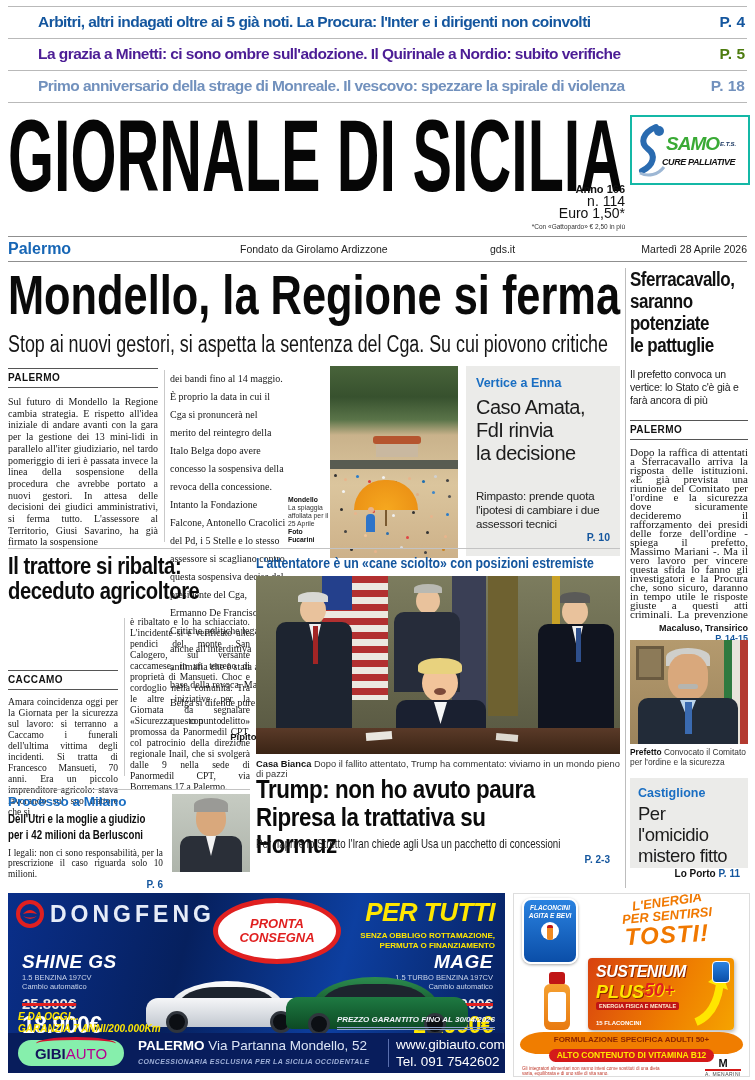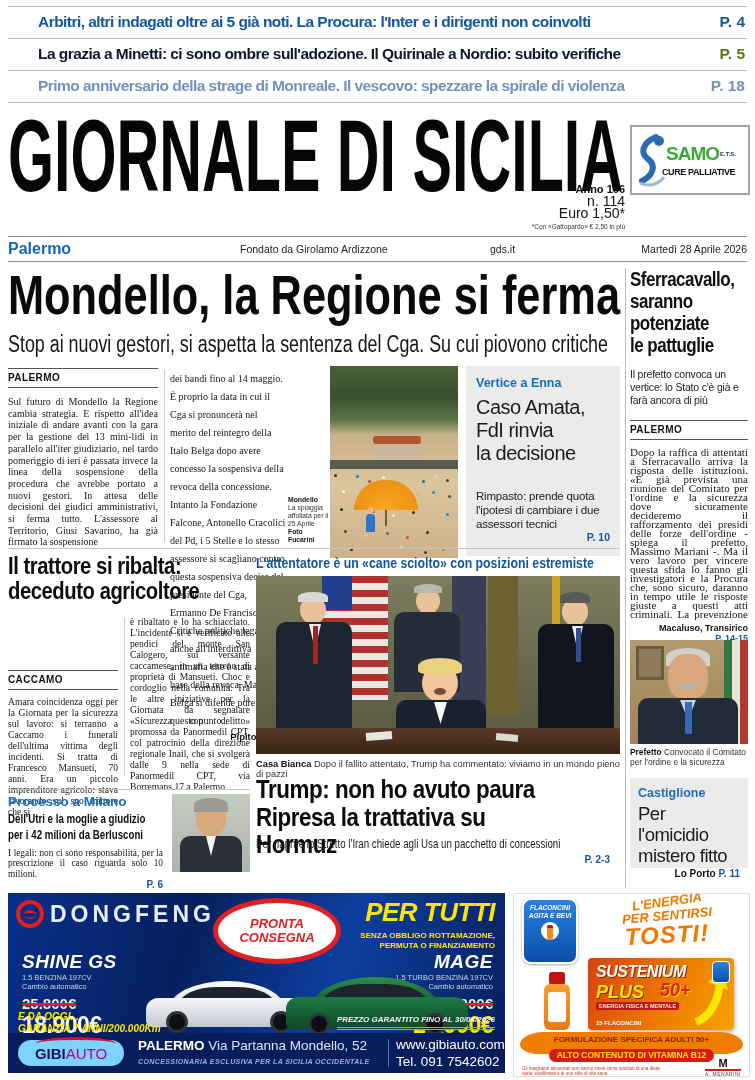--- a/index.html
+++ b/index.html
@@ -2,32 +2,32 @@
 <html><head>
 <meta charset="utf-8">
 <style>
   html,body{margin:0;padding:0;background:#fff;}
   #page{position:relative;width:755px;height:1080px;background:#fff;overflow:hidden;
         font-family:"Liberation Sans",sans-serif;color:#111;}
   .abs{position:absolute;}
   .c-blue{color:#14569e;}
   .c-lblue{color:#7291bd;}
   .c-red{color:#4d7c0f;}
-  .c-black{color:#0f172a;}
+  .c-black{color:#4c1d95;}
   .ml{white-space:pre-line;}
   .sx{display:inline-block;transform-origin:0 0;white-space:pre-line;}
   .nowrap{white-space:nowrap;}
   
   .strips{position:absolute;left:8px;top:6px;width:739px;}
   .strip{position:relative;border-top:1px solid #b9b9b9;padding:6px 0 7px;}
   .strip:last-child{border-bottom:1px solid #b9b9b9;}
   .strip-t{font-size:15.5px;font-weight:bold;letter-spacing:-0.55px;white-space:nowrap;margin-left:30px;}
   .strip-p{position:absolute;right:2px;top:6px;font-size:15.5px;font-weight:bold;}
   
-  .samo-box{position:absolute;left:630px;top:125px;width:116px;height:66px;border:2px solid #a3a3a3;background:#fff;}
+  .samo-box{position:absolute;left:630px;top:115px;width:116px;height:66px;border:2px solid #14b8a6;background:#fff;font-style:italic;}
   .samo-name{position:absolute;left:34px;top:16px;font-size:19px;font-weight:bold;color:#3aaa35;letter-spacing:-1px;}
   .samo-ets{position:absolute;left:88px;top:24px;font-size:6px;font-weight:bold;color:#16335e;}
   .samo-tag{position:absolute;left:30px;top:40px;font-size:9px;font-weight:bold;color:#111;letter-spacing:-0.4px;}
   .anno-block{position:absolute;left:460px;top:183px;width:165px;text-align:right;line-height:12px;}
   .anno-b{font-size:11px;font-weight:bold;}
   .anno-s{font-size:14px;}
   .anno-n{font-size:6.5px;color:#333;margin-top:2px;}
   .infobar{position:absolute;left:8px;top:236px;width:739px;height:24px;border-top:1px solid #8f8f8f;border-bottom:1px solid #8f8f8f;}
   .infobar .citta{position:absolute;left:0;top:3px;font-size:16px;font-weight:bold;color:#1766b5;}
   .infobar .mid{position:absolute;top:6px;font-size:10.5px;color:#222;}
@@ -70,21 +70,21 @@
   .df-claim{position:absolute;right:10px;top:4px;font-size:26px;font-weight:900;font-style:italic;color:#ffe600;letter-spacing:-0.5px;}
   .df-claimsub{position:absolute;right:10px;top:38px;font-size:8px;font-weight:bold;color:#ffe600;text-align:right;line-height:10px;}
   .df-model{font-size:19px;font-weight:900;font-style:italic;color:#fff;letter-spacing:0.5px;}
   .df-spec{font-size:7.5px;color:#c9d4ea;line-height:9px;}
   .df-old{font-size:15px;font-weight:bold;color:#e8e8e8;text-decoration:line-through;text-decoration-color:#e02020;text-decoration-thickness:2.5px;}
   .df-price{font-size:23px;font-weight:900;color:#fff;letter-spacing:-0.5px;}
   .df-war{position:absolute;left:10px;top:118px;font-size:10px;font-weight:900;font-style:italic;color:#ffe600;line-height:12px;}
   .df-pg{position:absolute;right:10px;top:122px;font-size:8px;font-weight:bold;font-style:italic;color:#f0f3fa;
          border-bottom:3px double #8fa2cf;padding-bottom:3px;}
   .df-bar{position:absolute;left:0;top:140px;width:497px;height:40px;background:#081d5c;}
-  .gibi-pill{position:absolute;left:10px;top:7px;width:106px;height:26px;background:#7dd3fc;border-radius:13px;
+  .gibi-pill{position:absolute;left:10px;top:7px;width:106px;height:26px;background:#86efac;border-radius:13px;
              display:flex;align-items:center;justify-content:center;font-size:15px;}
   .gibi-arc{position:absolute;left:18px;top:-3px;width:80px;height:10px;border-top:3px solid #d40f2e;border-radius:50%;}
   .df-city{position:absolute;left:130px;top:5px;font-size:13.5px;color:#dbe4f5;white-space:nowrap;}
   .df-city b{color:#fff;font-weight:900;}
   .df-excl{position:absolute;left:130px;top:25px;font-size:7px;font-weight:bold;font-style:italic;color:#9fb0d8;letter-spacing:0.4px;}
   .df-web{position:absolute;left:388px;top:4px;font-size:13.5px;color:#fff;}
   .df-tel{position:absolute;left:388px;top:21px;font-size:13.5px;color:#fff;}
   .car{position:absolute;}
   .car .cbody{position:absolute;left:0;bottom:6px;width:100%;height:55%;border-radius:12px 14px 6px 6px;}
   .car .croof{position:absolute;left:14%;top:0;width:70%;height:55%;border-radius:50% 50% 0 0 / 100% 100% 0 0;}
@@ -98,21 +98,21 @@
   .su-bottle-mini{width:18px;height:18px;border-radius:50%;background:#fff;margin:3px auto 0;position:relative;}
   .su-bottle-mini i{position:absolute;left:6px;top:3px;width:6px;height:12px;background:#f08a20;border-radius:2px;border-top:3px solid #c01515;}
   .su-slog{position:absolute;left:78px;top:0px;width:150px;text-align:center;color:#f07800;font-weight:900;font-style:italic;}
   .su-s1{font-size:13px;transform:rotate(-8deg);}
   .su-s2{font-size:13px;transform:rotate(-5deg);margin-top:-1px;}
   .su-s3{font-size:24px;transform:rotate(-3deg);margin-top:-2px;letter-spacing:1px;}
   .su-box{position:absolute;left:74px;top:64px;width:146px;height:72px;border-radius:4px;
           background:linear-gradient(115deg,#d8420f,#ef7f00 60%,#f5a300);box-shadow:1px 2px 4px rgba(0,0,0,.3);}
   .su-prod{position:absolute;left:8px;top:5px;font-size:16px;font-weight:900;font-style:italic;color:#fff;text-shadow:1px 1px 0 #8c2500;letter-spacing:-0.5px;}
   .su-plus{position:absolute;left:8px;top:24px;font-size:18px;font-weight:900;font-style:italic;color:#ffe600;text-shadow:1px 1px 0 #8c2500;}
-  .su-eta{position:absolute;left:72px;top:22px;font-size:18px;font-weight:900;font-style:italic;color:#e02020;text-shadow:1px 1px 0 #ffe600;}
+  .su-eta{position:absolute;left:56px;top:22px;font-size:18px;font-weight:900;font-style:italic;color:#e02020;text-shadow:1px 1px 0 #ffe600;}
   .su-sub{position:absolute;left:8px;top:44px;background:#c01515;color:#ffeccc;font-size:5.5px;font-weight:bold;padding:1px 3px;border-radius:2px;}
   .su-conf{position:absolute;left:8px;bottom:4px;color:#fff;font-size:6px;font-weight:bold;}
   .su-band{position:absolute;left:6px;top:138px;width:223px;height:22px;background:#f07d00;border-radius:50px 50px 40px 40px/26px 26px 20px 20px;text-align:center;}
   .su-b1{font-size:8px;font-weight:900;color:#8c2500;margin-top:3px;}
   .su-b2{display:inline-block;background:#d41a1a;color:#ffe600;font-size:8.5px;font-weight:900;border-radius:8px;padding:1.5px 8px;margin-top:1px;}
   .su-note{position:absolute;left:8px;top:172px;width:140px;font-size:4.6px;line-height:5.4px;color:#c0392b;}
   .su-men{position:absolute;right:8px;top:164px;text-align:center;}
   .su-m{font-size:11px;font-weight:900;color:#111;border-bottom:2px solid #d41a1a;line-height:11px;}
   .su-mn{font-size:5px;color:#444;letter-spacing:0.5px;}
 </style>

